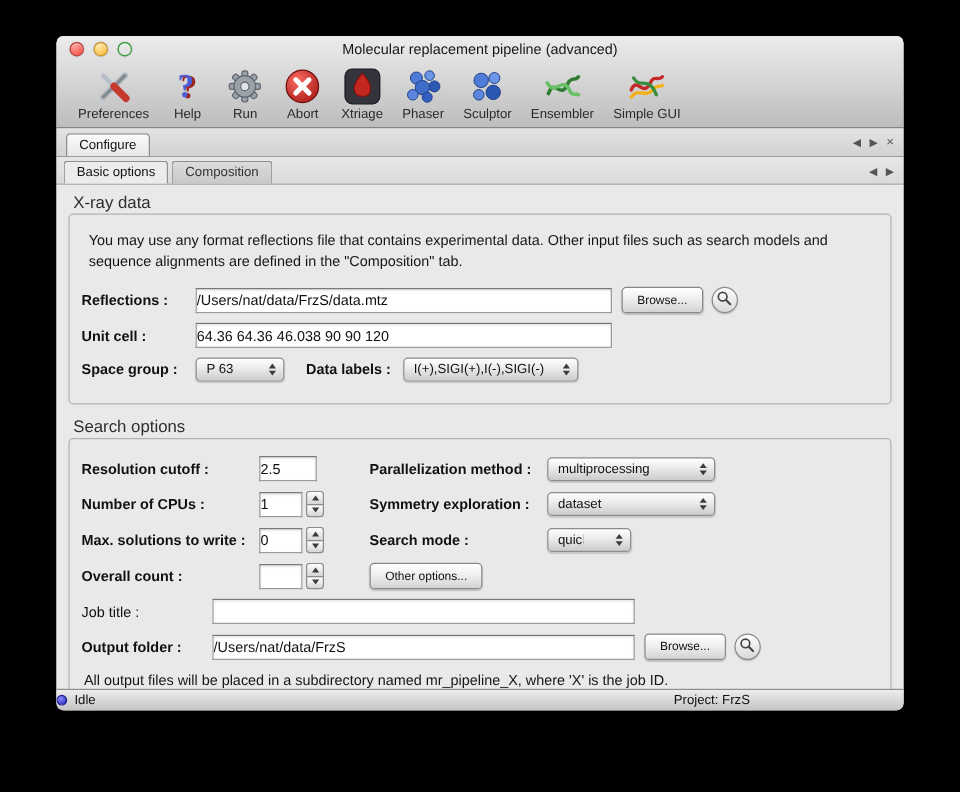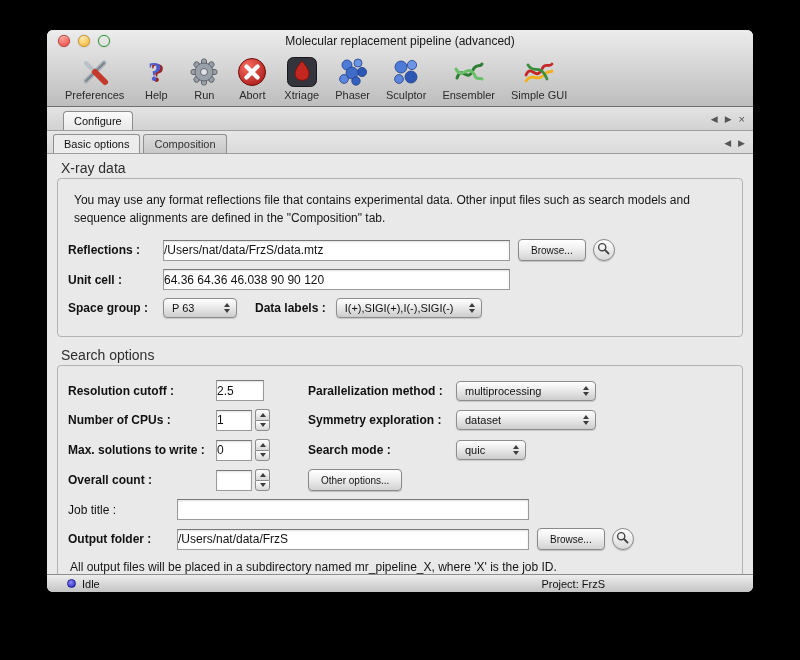--- a/index.html
+++ b/index.html
@@ -15,21 +15,21 @@
   .tl.red{background:radial-gradient(circle at 35% 30%,#ff9a94,#f14940);border:1px solid #c33a31;box-sizing:border-box;}
   .tl.yellow{background:radial-gradient(circle at 35% 30%,#ffe9a8,#f7b32c);border:1px solid #cf9325;box-sizing:border-box;}
   .tl.green{background:radial-gradient(circle at 35% 30%,#a8f0a8,#2fc437;);border:1px solid #2a9a30;box-sizing:border-box;}
   .toolbar{display:flex;align-items:flex-end;padding:3px 8px 4px 14px;gap:8px;}
   .tool{display:flex;flex-direction:column;align-items:center;gap:1px;padding:1px 4px;border-radius:4px;cursor:default;}
   .tool .ticon{width:32px;height:32px;display:flex;align-items:center;justify-content:center;}
   .tool .tlabel{font-size:11px;color:#2b2b2b;white-space:nowrap;}
   
   .tabrow1{height:23px;background:linear-gradient(#e3e3e3,#d2d2d2);border-bottom:1px solid #9d9d9d;display:flex;align-items:flex-end;padding:0 8px 0 4px;}
   .tab-main{background:linear-gradient(#fafafa,#e8e8e8);border:1px solid #8d8d8d;border-bottom:none;border-radius:4px 4px 0 0;
-    padding:3px 10px 3px;font-size:11px;color:#111;margin-left:12px;}
+    padding:3px 10px 3px;font-size:11px;color:#111;margin-left:4px;}
   .tabnav{margin-left:auto;display:flex;gap:7px;align-items:center;padding-bottom:5px;color:#555;font-size:9px;}
   .tabnav span{cursor:default;line-height:1;}
   .tabrow2{height:22px;background:linear-gradient(#e7e7e7,#dadada);border-bottom:1px solid #9d9d9d;display:flex;align-items:flex-end;padding:0 8px 0 6px;}
   .subtab{font-size:11px;color:#111;padding:3px 10px 3px;border:1px solid #909090;border-bottom:none;border-radius:3px 3px 0 0;margin-right:3px;}
   .subtab.sel{background:#ececec;}
   .subtab.unsel{background:linear-gradient(#dcdcdc,#c8c8c8);color:#333;}
   
   .content{background:#e9e9e9;padding:4px 0 0 0;}
   .section{margin:2px 10px 10px;}
   .section-title{font-size:14px;color:#2e2e2e;margin:2px 0 2px 4px;}
@@ -60,21 +60,21 @@
   .stepper{width:15px;height:22px;display:flex;flex-direction:column;margin-left:3px;}
   .stepbtn{flex:1;border:1px solid #8d8d8d;background:linear-gradient(#ffffff,#d6d6d6);display:flex;align-items:center;justify-content:center;padding:0;}
   .stepbtn.up{border-radius:3px 3px 0 0;border-bottom-width:0;}
   .stepbtn.dn{border-radius:0 0 3px 3px;}
   .stp-up{width:0;height:0;border-left:3px solid transparent;border-right:3px solid transparent;border-bottom:4px solid #3c3c3c;}
   .stp-dn{width:0;height:0;border-left:3px solid transparent;border-right:3px solid transparent;border-top:4px solid #3c3c3c;}
   .note{font-size:12px;color:#151515;margin:10px 2px 2px 2px;}
   .gap18{width:18px;} .gap8{width:8px;}
   
   .statusbar{position:absolute;left:0;right:0;bottom:0;height:17px;background:linear-gradient(#ededed,#c4c4c4);
-    border-top:1px solid #8d8d8d;display:flex;align-items:center;font-size:11px;color:#111;padding:0 20px;}
+    border-top:1px solid #8d8d8d;display:flex;align-items:center;font-size:11px;color:#111;padding:0 0;}
   .status-dot{width:9px;height:9px;border-radius:50%;background:radial-gradient(circle at 35% 30%,#8a8af5,#2121c0);margin-right:6px;border:1px solid #1b1b90;box-sizing:border-box;}
   .project{margin-left:auto;margin-right:128px;}
 </style>
 </head>
 <body>
 
 <div class="window">
 
   <div class="header">
     <div class="titlebar">

